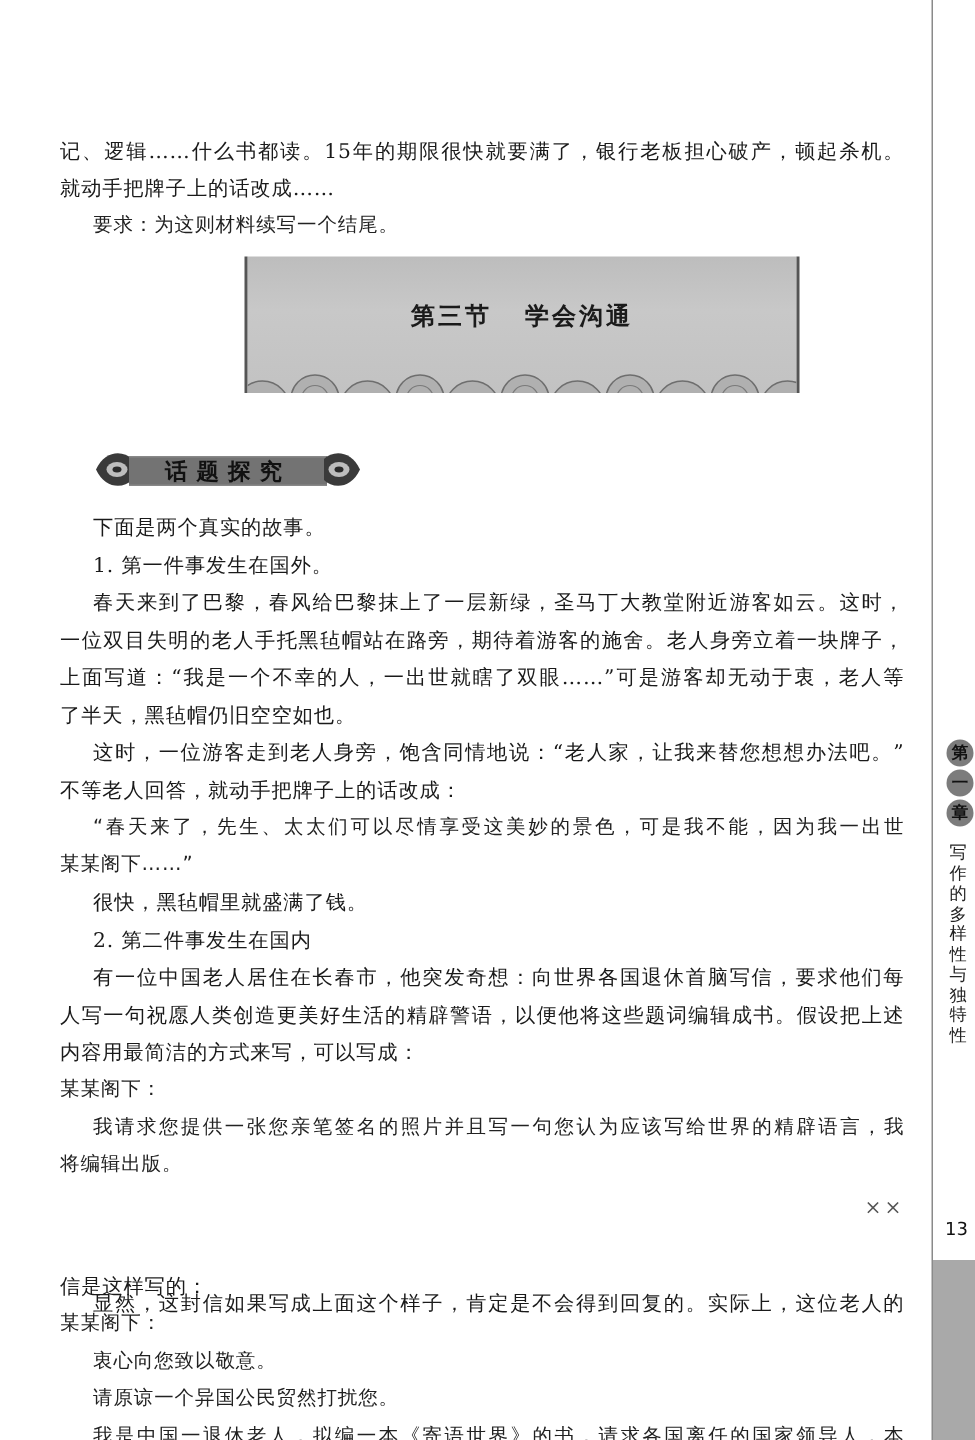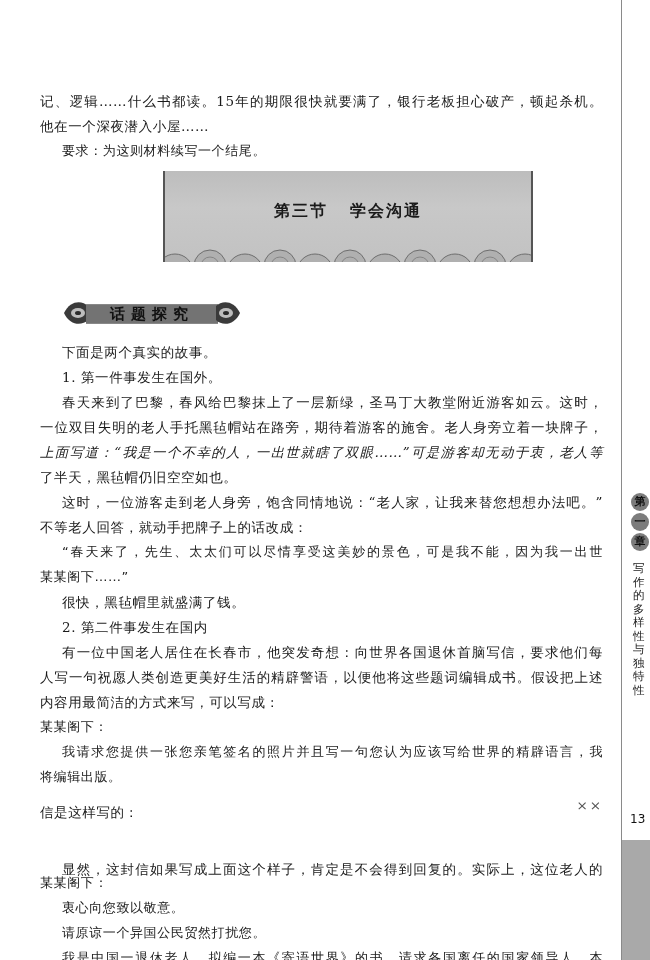--- a/index.html
+++ b/index.html
@@ -74,21 +74,21 @@
     position: absolute; left: 622px; top: 840px; width: 28px; height: 120px;
     background: #a9a9a9;
   }
 </style>
 </head>
 <body>
 
 <div class="page-edge-line"></div>
 
 <div class="line" style="top:91px;">记、逻辑……什么书都读。15年的期限很快就要满了，银行老板担心破产，顿起杀机。</div>
-<div class="line short" style="top:116px;">他在一个深夜潜入小屋……</div>
+<div class="line short" style="top:116px;">就动手把牌子上的话改成……</div>
 <div class="line indent short kai" style="top:141px;">要求：为这则材料续写一个结尾。</div>
 
 <div class="section-banner">
   <div class="section-title">
     <span>第三节</span><span class="gap"></span><span>学会沟通</span>
   </div>
   <svg class="wave-row" viewBox="0 0 366 34" preserveAspectRatio="none">
     <g fill="#b0b0b0" stroke="#6e6e6e" stroke-width="1">
       <circle cx="10" cy="30" r="18"></circle>
         <circle cx="45" cy="24" r="16"></circle>
@@ -123,40 +123,40 @@
     <path d="M26 15 C20 2, 8 2, 2 8 L2 22 C8 28, 20 28, 26 15 Z" fill="#3a3a3a"></path>
     <ellipse cx="12" cy="15" rx="7" ry="5" fill="#bdbdbd"></ellipse>
     <ellipse cx="12" cy="15" rx="3" ry="2" fill="#2a2a2a"></ellipse>
   </svg>
 </div>
 
 <div class="line indent short" style="top:342px;">下面是两个真实的故事。</div>
 <div class="line indent short" style="top:367px;">1. 第一件事发生在国外。</div>
 <div class="line indent" style="top:392px;">春天来到了巴黎，春风给巴黎抹上了一层新绿，圣马丁大教堂附近游客如云。这时，</div>
 <div class="line" style="top:417px;">一位双目失明的老人手托黑毡帽站在路旁，期待着游客的施舍。老人身旁立着一块牌子，</div>
-<div class="line" style="top:442px;font-style:italic;">上面写道：“我是一个不幸的人，一出世就瞎了双眼……”可是游客却无动于衷，老人等</div>
+<div class="line" style="top:442px;">上面写道：“我是一个不幸的人，一出世就瞎了双眼……”可是游客却无动于衷，老人等</div>
 <div class="line short" style="top:467px;">了半天，黑毡帽仍旧空空如也。</div>
 <div class="line indent" style="top:492px;">这时，一位游客走到老人身旁，饱含同情地说：“老人家，让我来替您想想办法吧。”</div>
 <div class="line short" style="top:517px;">不等老人回答，就动手把牌子上的话改成：</div>
 <div class="line indent kai" style="top:542px;">“春天来了，先生、太太们可以尽情享受这美妙的景色，可是我不能，因为我一出世</div>
 <div class="line short kai" style="top:567px;">某某阁下……”</div>
 <div class="line indent short" style="top:592px;">很快，黑毡帽里就盛满了钱。</div>
 
 <div class="line indent short" style="top:617px;">2. 第二件事发生在国内</div>
 <div class="line indent" style="top:642px;">有一位中国老人居住在长春市，他突发奇想：向世界各国退休首脑写信，要求他们每</div>
 <div class="line" style="top:667px;">人写一句祝愿人类创造更美好生活的精辟警语，以便他将这些题词编辑成书。假设把上述</div>
 <div class="line short" style="top:692px;">内容用最简洁的方式来写，可以写成：</div>
 
 <div class="line short kai" style="top:717px;">某某阁下：</div>
 <div class="line indent kai" style="top:742px;">我请求您提供一张您亲笔签名的照片并且写一句您认为应该写给世界的精辟语言，我</div>
 <div class="line short kai" style="top:767px;">将编辑出版。</div>
 <div class="line sig" style="top:795px;">××</div>
 
 <div class="line indent" style="top:823px;margin-top:36px;">显然，这封信如果写成上面这个样子，肯定是不会得到回复的。实际上，这位老人的</div>
-<div class="line short" style="top:804px;font-family:Liberation Mono, monospace;">信是这样写的：</div>
+<div class="line short" style="top:848px;">信是这样写的：</div>
 
 <div class="line short kai" style="top:873px;">某某阁下：</div>
 <div class="line indent short kai" style="top:898px;">衷心向您致以敬意。</div>
 <div class="line indent short kai" style="top:923px;">请原谅一个异国公民贸然打扰您。</div>
 <div class="line indent kai" style="top:948px;">我是中国一退休老人，拟编一本《寄语世界》的书，请求各国离任的国家领导人，本</div>
 
 <div class="chapter-tab">
   <div class="chapter-badge" style="top:493px;">第</div>
   <div class="chapter-badge" style="top:513px;">一</div>
   <div class="chapter-badge" style="top:533px;">章</div>

